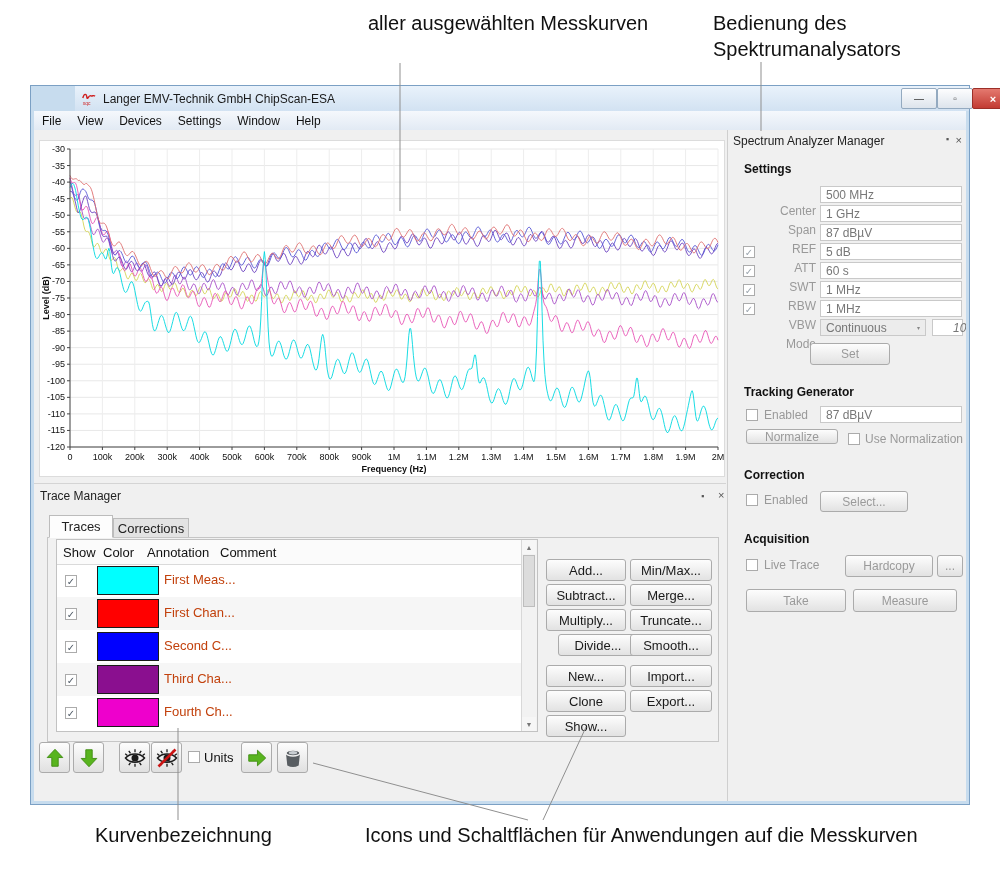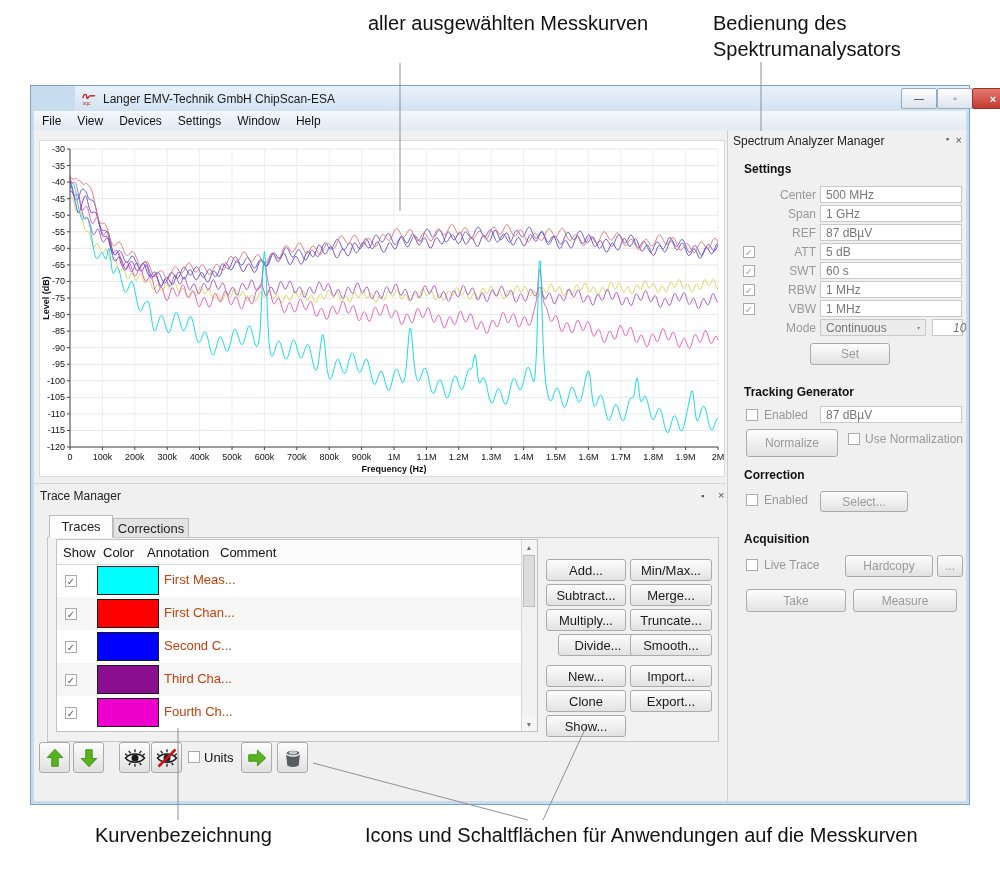--- a/index.html
+++ b/index.html
@@ -17,21 +17,21 @@
   .menu-item{font-size:12px;color:#111;padding:0 8px;}
   .client{position:absolute;left:3px;right:3px;top:44px;bottom:3px;background:#f0f0f0;overflow:hidden;}
   
   .plot{position:absolute;left:5px;top:10px;width:684px;height:335px;background:#fff;border:1px solid #dcdcdc;}
   
   .hdivider{position:absolute;left:0;top:353px;width:692px;height:1px;background:#d4d4d4;}
   .sam{position:absolute;left:693px;top:0;width:241px;bottom:0;background:#f0f0f0;border-left:1px solid #cfcfcf;font-size:12px;}
   .panel-head{position:absolute;left:0;top:0;right:0;height:22px;display:flex;align-items:center;font-size:12px;color:#222;background:#f0f0f0;}
   .ph-ic{position:absolute;top:4px;font-size:9px;color:#555;}
   .group-head{position:absolute;font-size:12px;font-weight:bold;color:#111;}
-  .flabel{position:absolute;font-size:12px;color:#999;text-align:right;width:54px;}
+  .flabel{position:absolute;font-size:12px;color:#999;text-align:right;width:54px;margin-top:16px;}
   .input{position:absolute;background:#fff;border:1px solid #c9c9c9;font-size:12px;color:#777;display:flex;align-items:center;padding-left:5px;box-sizing:border-box;}
   .cb{position:absolute;width:12px;height:12px;border:1px solid #ababab;background:#fff;font-size:10px;line-height:11px;text-align:center;color:#9aa4ad;box-sizing:border-box;}
   .cb.dark{color:#4f5a66;}
   .cblabel{position:absolute;font-size:12px;color:#999;}
   .btn{position:absolute;background:linear-gradient(#fdfdfd,#e2e2e2);border:1px solid #ababab;border-radius:3px;display:flex;align-items:center;justify-content:center;font-size:13px;color:#1a1a1a;box-sizing:border-box;}
   .btn.gray{color:#9a9a9a;font-size:12px;}
   .drop{position:absolute;background:#ececec;border:1px solid #c9c9c9;font-size:12px;color:#777;display:flex;align-items:center;padding:0 5px;box-sizing:border-box;justify-content:space-between;}
   .spin{position:absolute;background:#fff;border:1px solid #c9c9c9;font-size:12px;color:#777;display:flex;align-items:center;box-sizing:border-box;}
   .spin .val{flex:1;padding-left:20px;font-style:italic;}
   .spin .arr{display:flex;flex-direction:column;font-size:5px;color:#777;line-height:5px;padding-right:2px;}
@@ -303,21 +303,21 @@
               </span>
           </span>
         </div>
 
         <span class="btn gray" style="left:82px;top:213px;width:80px;height:22px;">Set</span>
 
         <div class="group-head" style="left:16px;top:255px;">Tracking Generator</div>
         <span class="cb" style="left:18px;top:279px;"></span>
         <span class="cblabel" style="left:36px;top:278px;">Enabled</span>
         <span class="input" style="left:92px;top:276px;width:142px;height:17px;">87 dBµV</span>
-        <span class="btn gray" style="left:18px;top:299px;width:92px;height:28px;">Normalize</span>
+        <span class="btn gray" style="left:18px;top:299px;width:92px;height:15px;">Normalize</span>
         <span class="cb" style="left:120px;top:303px;"></span>
         <span class="cblabel" style="left:137px;top:302px;">Use Normalization</span>
 
         <div class="group-head" style="left:16px;top:338px;">Correction</div>
         <span class="cb" style="left:18px;top:364px;"></span>
         <span class="cblabel" style="left:36px;top:363px;">Enabled</span>
         <span class="btn gray" style="left:92px;top:361px;width:88px;height:21px;">Select...</span>
 
         <div class="group-head" style="left:16px;top:402px;">Acquisition</div>
         <span class="cb" style="left:18px;top:429px;"></span>

